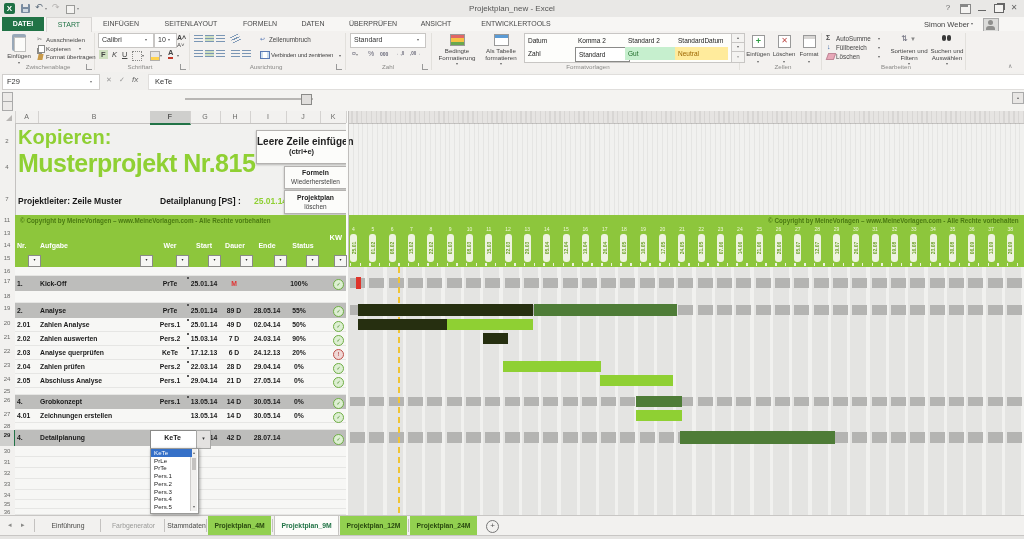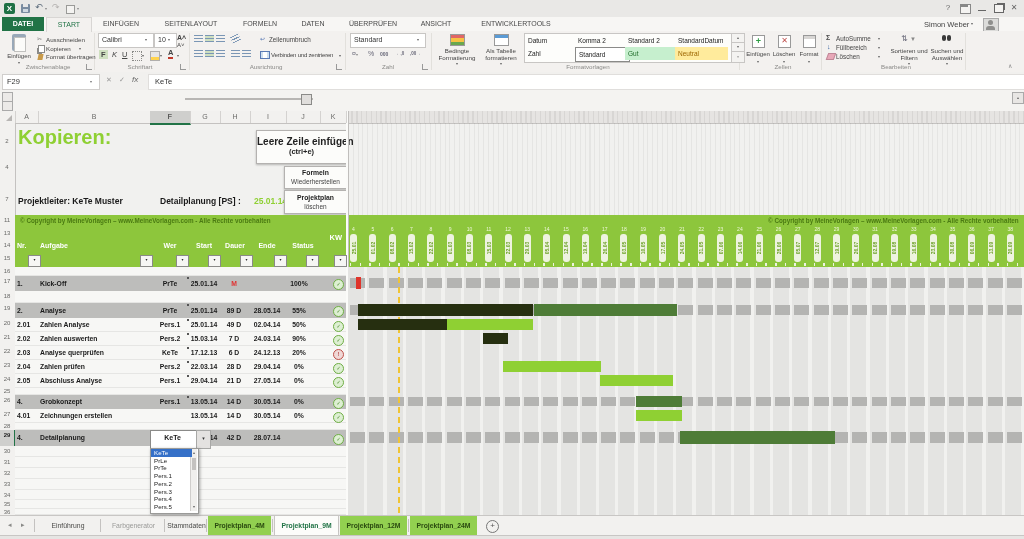--- a/index.html
+++ b/index.html
@@ -20,20 +20,21 @@
   <div class="a tc" style="left:4px;top:3px;width:11px;height:11px;background:#1e7145;border-radius:2px;color:#fff;font-size:8px;font-weight:bold;line-height:11px">X</div>
   <div class="a" style="left:21px;top:4px;width:9px;height:9px;background:#7a8ca0;border-radius:1px">
     <div class="a" style="left:2px;top:0;width:5px;height:3px;background:#e8e8e8"></div>
     <div class="a" style="left:2px;top:5px;width:5px;height:3px;background:#cfd8e0"></div>
   </div>
   <div class="a" style="left:35px;top:2px;font-size:9px;color:#5a6a7a">↶</div>
   <div class="a" style="left:45px;top:6px;font-size:4px;color:#888">▾</div>
   <div class="a" style="left:52px;top:2px;font-size:9px;color:#b4b2b0">↷</div>
   <div class="a" style="left:66px;top:5px;width:7px;height:7px;border:1px solid #9a9a98;background:#f4f3f1"></div>
   <div class="a" style="left:77px;top:6px;font-size:4px;color:#888">▾</div>
+  <div class="a nw tc" style="left:0;right:0;top:4px;font-size:8px;color:#555">Projektplan_new - Excel</div>
   <div class="a tc" style="left:942px;top:3px;width:12px;font-size:8px;color:#666">?</div>
   <div class="a" style="left:960px;top:4px;width:9px;height:8px;border:1px solid #888;background:#f4f3f1">
       <div class="a" style="left:0;top:0;width:7px;height:2px;background:#888"></div>
     </div>
   <div class="a" style="left:978px;top:10px;width:8px;height:1px;background:#666"></div>
   <div class="a" style="left:994px;top:4px;width:8px;height:7px;border:1px solid #666;background:#f4f3f1;box-shadow:2px -2px 0 -1px #666"></div>
   <div class="a tc" style="left:1008px;top:3px;width:12px;font-size:8px;color:#666">✕</div>
 
   <div class="a" style="left:0;top:17px;width:1024px;height:14px;background:#f7f6f4"></div>
   <div class="a nw" style="left:924px;top:20px;font-size:7.5px;color:#444">Simon Weber</div>
@@ -215,21 +216,22 @@
   <div class="a" style="left:0;top:111px;width:15px;height:12px;border-right:1px solid #d4d2d0">
       <div class="a" style="left:6px;top:4px;width:0;height:0;border-left:6px solid transparent;border-bottom:6px solid #b8b6b4"></div>
     </div>
   <div class="a" style="left:348px;top:111px;width:676px;height:12px;background:repeating-linear-gradient(90deg,#e6e4e2 0 3.4px,#d8d6d4 3.4px 4.83px)"></div>
 
   <div class="a" style="left:0;top:123px;width:15px;height:392px;background:#f2f1ef;border-right:1px solid #c4c2c0"></div>
   <div class="a" style="left:348px;top:123px;width:676px;height:92px;background:repeating-linear-gradient(90deg,rgba(0,0,0,0.05) 0 1px,rgba(0,0,0,0) 1px 4.83px)"></div>
   <div class="a" style="left:15px;top:267px;width:331px;height:248px;background:#f7f7f5"></div>
 
   <div class="a nw b" style="left:18px;top:126px;font-size:20px;color:#8fd033">Kopieren:</div>
-  <div class="a nw b" style="left:18px;top:196px;font-size:8.5px;color:#1a1a1a">Projektleiter: KeTe Muster</div>
+  <div class="a nw b" style="left:18px;top:149px;font-size:25px;color:#8fd033;letter-spacing:-0.5px">Musterprojekt Nr.815</div>
+  <div class="a nw b" style="left:18px;top:196px;font-size:8.5px;color:#1a1a1a">Projektleiter: Zeile Muster</div>
   <div class="a nw b" style="left:160px;top:196px;font-size:8.5px;color:#1a1a1a">Detailplanung [PS] :</div>
   <div class="a nw b" style="left:254px;top:196px;font-size:8.5px;color:#8fd033">25.01.14</div>
 
   <div class="a" style="left:256px;top:130px;width:89px;height:32px;background:#fcfcfa;border:1px solid #b4b2b0;box-shadow:0 1px 2px rgba(0,0,0,0.25)">
     <div class="a tc nw b" style="left:0;top:5px;width:89px;font-size:10px;color:#222">Leere Zeile einfügen</div>
     <div class="a tc nw b" style="left:0;top:16px;width:89px;font-size:7.5px;color:#222">(ctrl+e)</div>
   </div>
   <div class="a" style="left:284px;top:166px;width:61px;height:21px;background:#fcfcfa;border:1px solid #b4b2b0;box-shadow:0 1px 2px rgba(0,0,0,0.25)">
     <div class="a tc nw b" style="left:0;top:2px;width:61px;font-size:6.8px;color:#222">Formeln</div>
     <div class="a tc nw" style="left:0;top:11px;width:61px;font-size:6.5px;color:#444">Wiederherstellen</div>

